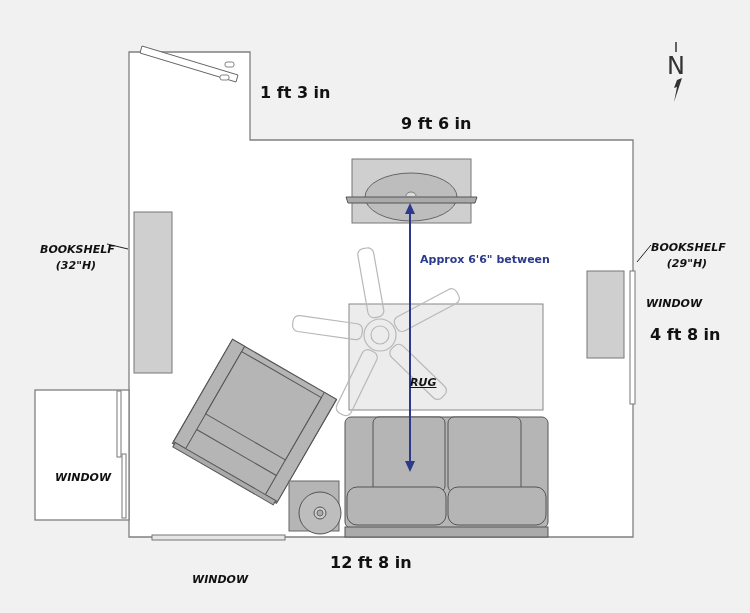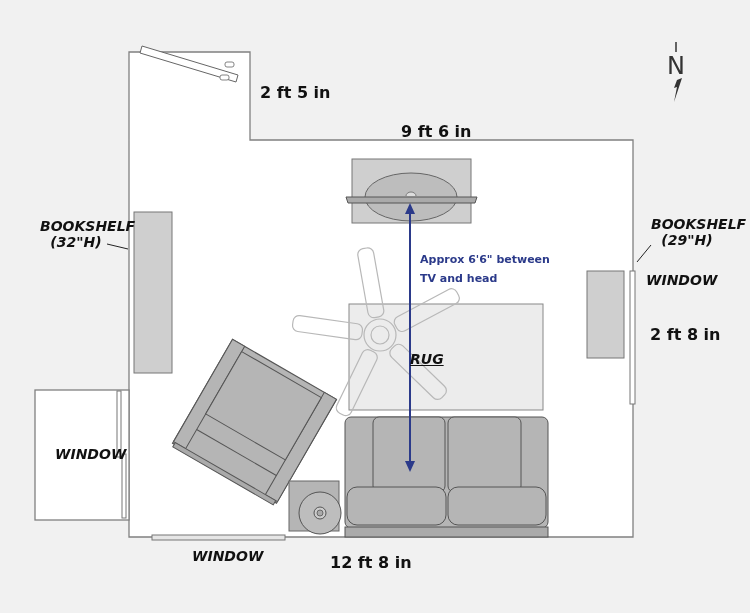--- a/index.html
+++ b/index.html
@@ -1,19 +1,19 @@
 <!DOCTYPE html>
 <html><head>
 <meta charset="utf-8">
 <style>
   html, body { margin: 0; padding: 0; background: #f1f1f1; }
   .canvas { position: relative; width: 750px; height: 613px; background: #f1f1f1; overflow: hidden; }
   svg { position: absolute; left: 0; top: 0; }
   .dim { position: absolute; font-family: "DejaVu Sans", sans-serif; font-weight: bold; font-size: 16px; color: #111; white-space: nowrap; }
-  .lbl { position: absolute; font-family: "DejaVu Sans", sans-serif; font-weight: bold; font-style: italic; font-size: 14px; color: #111; white-space: nowrap; text-align: center; line-height: 16px; }
+  .lbl { position: absolute; font-family: "DejaVu Sans", sans-serif; font-weight: bold; font-style: italic; font-size: 11px; color: #111; white-space: nowrap; text-align: center; line-height: 16px; margin-top: 24px; }
   .note { position: absolute; font-family: "DejaVu Sans", sans-serif; font-weight: bold; font-size: 11px; color: #2b3a8a; line-height: 19px; white-space: nowrap; }
   .north { position: absolute; font-family: "DejaVu Sans", sans-serif; font-size: 24px; color: #333; }
 </style>
 </head>
 <body>
 
 <div class="canvas">
   <svg width="750" height="613" viewBox="0 0 750 613">
 
     <path d="M129,52 L250,52 L250,140 L633,140 L633,537 L129,537 L129,510 L129,390 L129,52 Z" fill="#ffffff" stroke="#808080" stroke-width="1.3"></path>
@@ -100,35 +100,34 @@
     </g>
 
     <g>
       <line x1="676" y1="42" x2="676" y2="52" stroke="#333" stroke-width="1.5"></line>
       <polygon points="677,80 682,78 674,102 677,87 674,88" fill="#333"></polygon>
     </g>
   </svg>
 
   <div class="north" style="left:667px; top:52px;">N</div>
 
-  <div class="dim" style="left:260px; top:83px;">2 ft 5 in</div>
-  <div class="dim" style="left:401px; top:122px;">9 ft 6 in</div>
-  <div class="dim" style="left:650px; top:325px;">2 ft 8 in</div>
+  <div class="dim" style="left:260px; top:83px;">1 ft 3 in</div>
+  <div class="dim" style="left:401px; top:114px;">9 ft 6 in</div>
+  <div class="dim" style="left:650px; top:325px;">4 ft 8 in</div>
   <div class="dim" style="left:330px; top:553px;">12 ft 8 in</div>
 
   <div class="lbl" style="left:40px; top:218px; width:72px;">
     <div>BOOKSHELF</div>
     <div>(32"H)</div>
   </div>
   <div class="lbl" style="left:651px; top:216px; width:72px;">
     <div>BOOKSHELF</div>
     <div>(29"H)</div>
   </div>
   <div class="lbl" style="left:646px; top:272px;">WINDOW</div>
   <div class="lbl" style="left:192px; top:548px;">WINDOW</div>
   <div class="lbl" style="left:55px; top:446px;">WINDOW</div>
   <div class="lbl" style="left:410px; top:351px;text-decoration:underline;">RUG</div>
 
   <div class="note" style="left:420px; top:250px;">
     <div>Approx 6'6" between</div>
-    <div>TV and head</div>
   </div>
 </div>
 
 </body></html>

